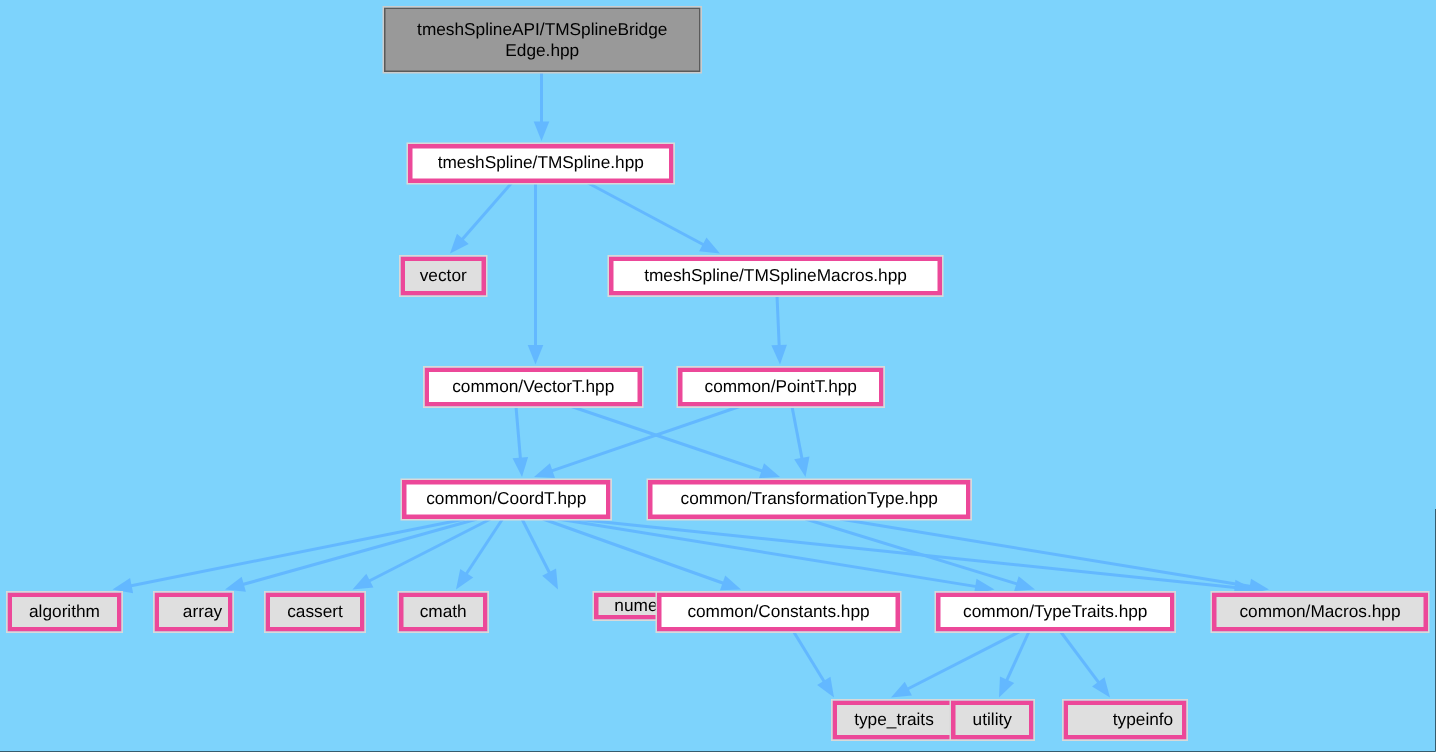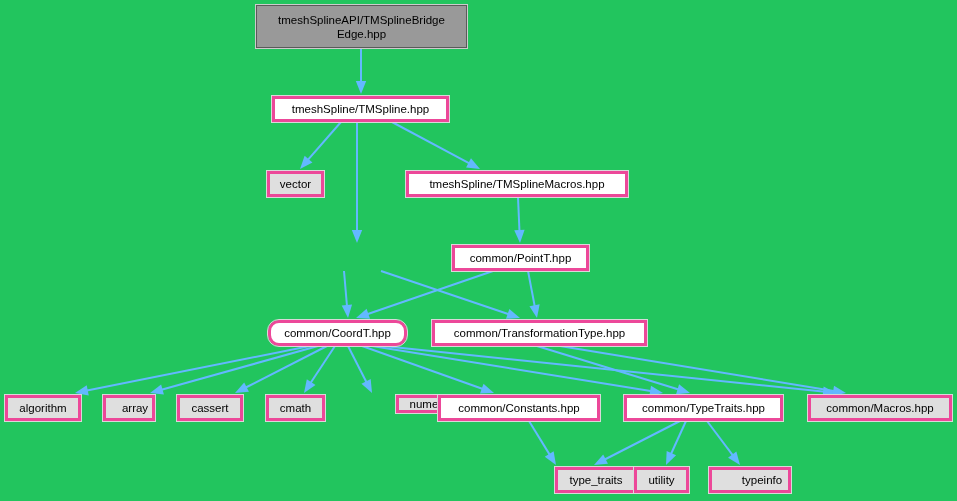--- a/index.html
+++ b/index.html
@@ -1,20 +1,20 @@
 <!DOCTYPE html>
 <html><head>
 <meta charset="utf-8">
 <title>Include dependency graph</title>
 <style>
   html,body{margin:0;padding:0;background:#000;}
   #canvas{
     position:relative;
     width:957px;height:501px;
-    background:#22c55e;
+    background:#7dd3fc;
     font-family:"Liberation Sans", sans-serif;
     overflow:hidden;
   }
   #edges{position:absolute;left:0;top:0;width:957px;height:501px;}
   .node{
     position:absolute;
     box-sizing:border-box;
     display:flex;
     align-items:center;
     justify-content:center;
@@ -90,24 +90,27 @@
     </div>
     <div class="node" style="left: 272px; top: 96px; width: 177px; height: 26px;">
       <span class="lbl">tmeshSpline/TMSpline.hpp</span>
     </div>
     <div class="node sys" style="left: 267px; top: 171px; width: 57px; height: 26px;">
       <span class="lbl">vector</span>
     </div>
     <div class="node" style="left: 406px; top: 171px; width: 222px; height: 26px;">
       <span class="lbl">tmeshSpline/TMSplineMacros.hpp</span>
     </div>
+    <div class="node" style="left: 283px; top: 245px; width: 145px; height: 26px;">
+      <span class="lbl">common/VectorT.hpp</span>
+    </div>
     <div class="node" style="left: 452px; top: 245px; width: 137px; height: 26px;">
       <span class="lbl">common/PointT.hpp</span>
     </div>
-    <div class="node" style="left: 268px; top: 320px; width: 139px; height: 26px; border-radius: 11px;">
+    <div class="node" style="left: 268px; top: 320px; width: 139px; height: 26px;">
       <span class="lbl">common/CoordT.hpp</span>
     </div>
     <div class="node" style="left: 432px; top: 320px; width: 215px; height: 26px;">
       <span class="lbl">common/TransformationType.hpp</span>
     </div>
     <div class="node sys" style="left: 5px; top: 395px; width: 76px; height: 26px;">
       <span class="lbl">algorithm</span>
     </div>
     <div class="node sys" style="left: 103px; top: 395px; width: 52px; height: 26px; padding-left: 12px;">
       <span class="lbl">array</span>

